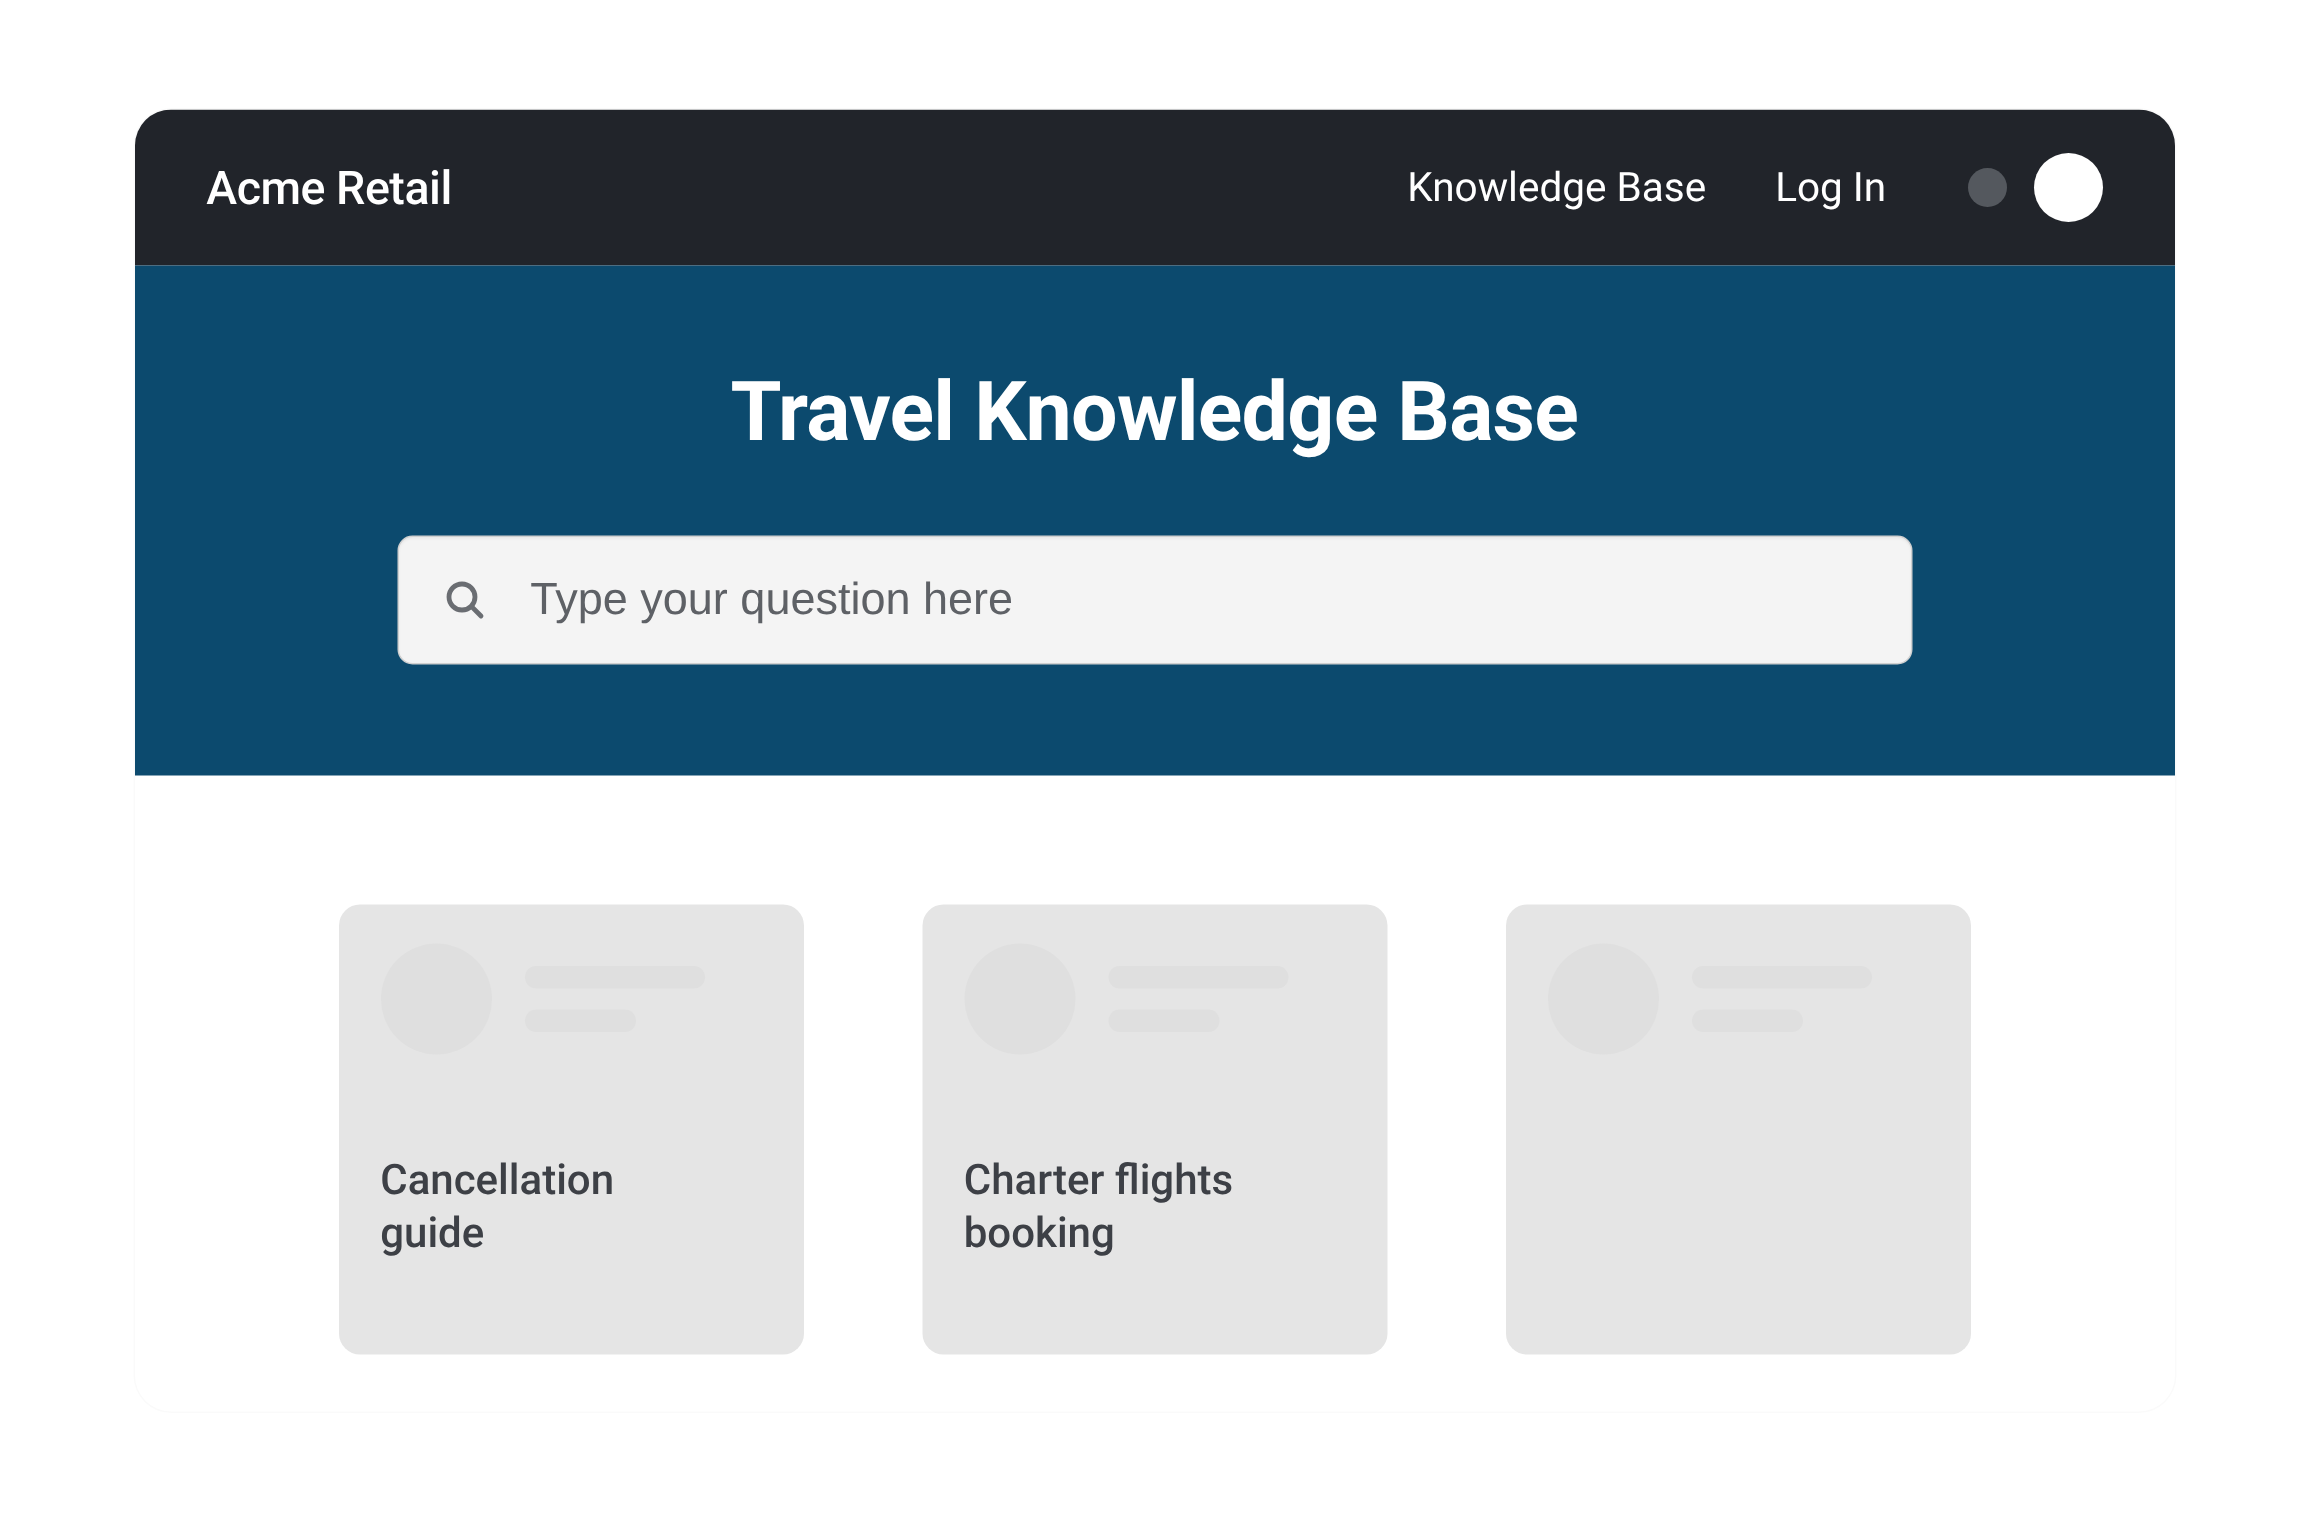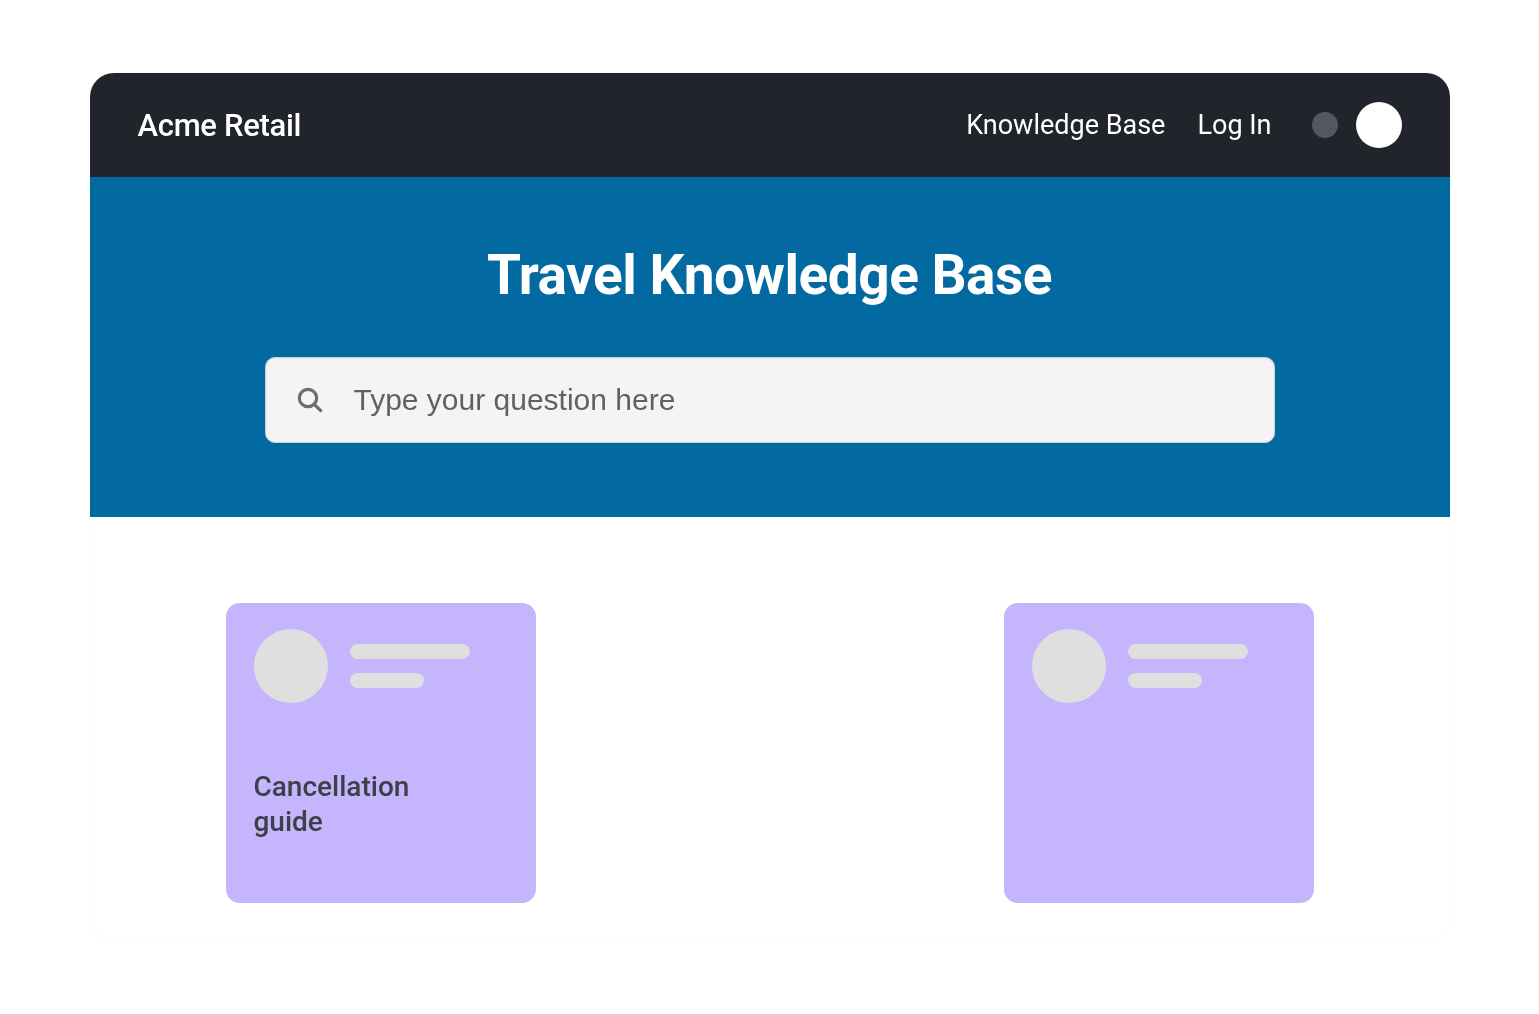--- a/index.html
+++ b/index.html
@@ -31,21 +31,21 @@
   color: #ffffff;
 }
 .brand {
   font-size: 31px;
   font-weight: 500;
   letter-spacing: -0.3px;
 }
 .nav-right {
   display: flex;
   align-items: center;
-  gap: 32px;
+  gap: 46px;
 }
 .nav-link {
   font-size: 27px;
   font-weight: 400;
   color: #ffffff;
   cursor: pointer;
 }
 .nav-extras {
   display: flex;
   align-items: center;
@@ -58,21 +58,21 @@
   background: #54585e;
   border-radius: 50%;
 }
 .dot-large {
   width: 46px;
   height: 46px;
   background: #ffffff;
   border-radius: 50%;
 }
 .hero {
-  background: #0369a1;
+  background: #0c4a6e;
   color: #ffffff;
   text-align: center;
   padding: 66px 0 74px 0;
 }
 .hero-title {
   font-size: 55px;
   font-weight: 700;
   letter-spacing: -0.5px;
   margin-bottom: 50px;
 }
@@ -108,21 +108,21 @@
 }
 .cards {
   display: flex;
   justify-content: space-between;
   gap: 0;
   padding: 86px 136px 0 136px;
 }
 .card {
   width: 310px;
   height: 300px;
-  background: #c4b5fd;
+  background: #e5e5e5;
   border-radius: 14px;
   padding: 26px 28px;
   cursor: pointer;
 }
 .card-header {
   display: flex;
   align-items: center;
   gap: 22px;
   margin-bottom: 66px;
 }
@@ -195,26 +195,37 @@
         <div class="avatar-ph"></div>
         <div class="lines">
           <div class="line-long"></div>
           <div class="line-short"></div>
         </div>
       </div>
       <div class="card-title">Cancellation
 guide</div>
     </div>
 
-
     <div class="card">
       <div class="card-header">
         <div class="avatar-ph"></div>
         <div class="lines">
           <div class="line-long"></div>
           <div class="line-short"></div>
         </div>
       </div>
+      <div class="card-title">Charter flights
+booking</div>
+    </div>
+
+    <div class="card">
+      <div class="card-header">
+        <div class="avatar-ph"></div>
+        <div class="lines">
+          <div class="line-long"></div>
+          <div class="line-short"></div>
+        </div>
+      </div>
     </div>
 
   </section>
 
 </div>
 
 </body></html>

